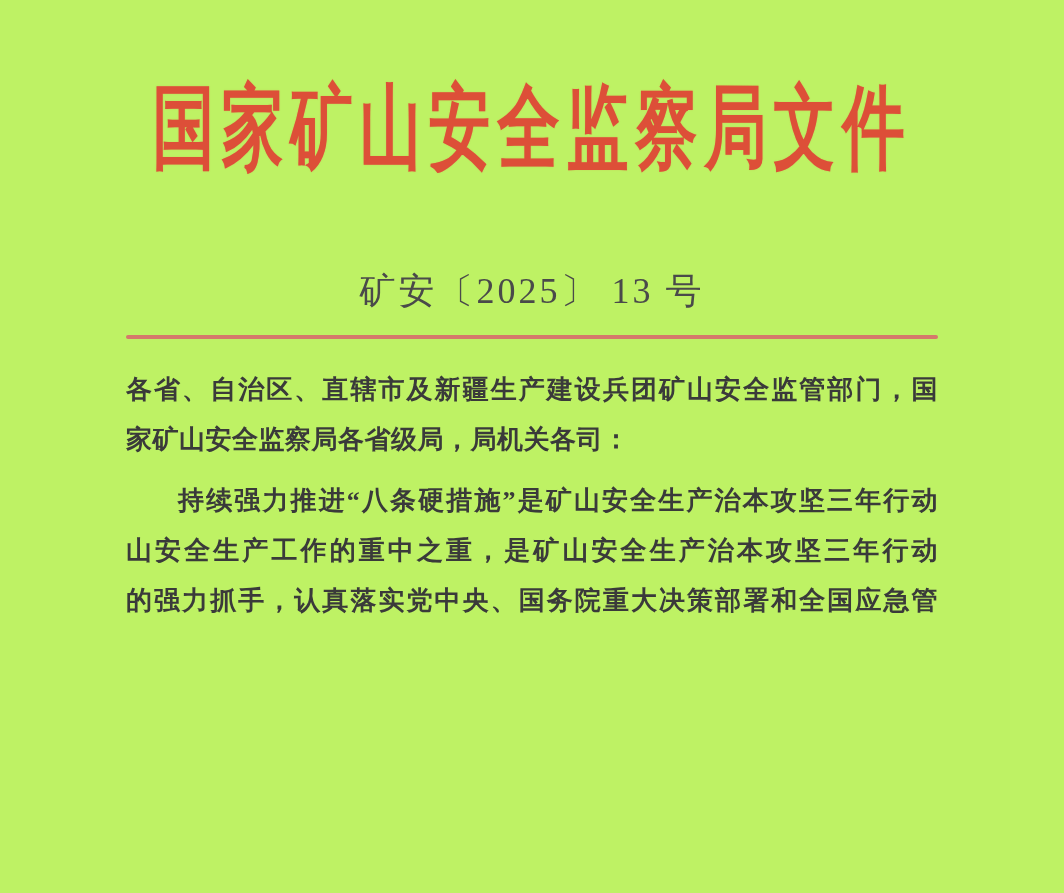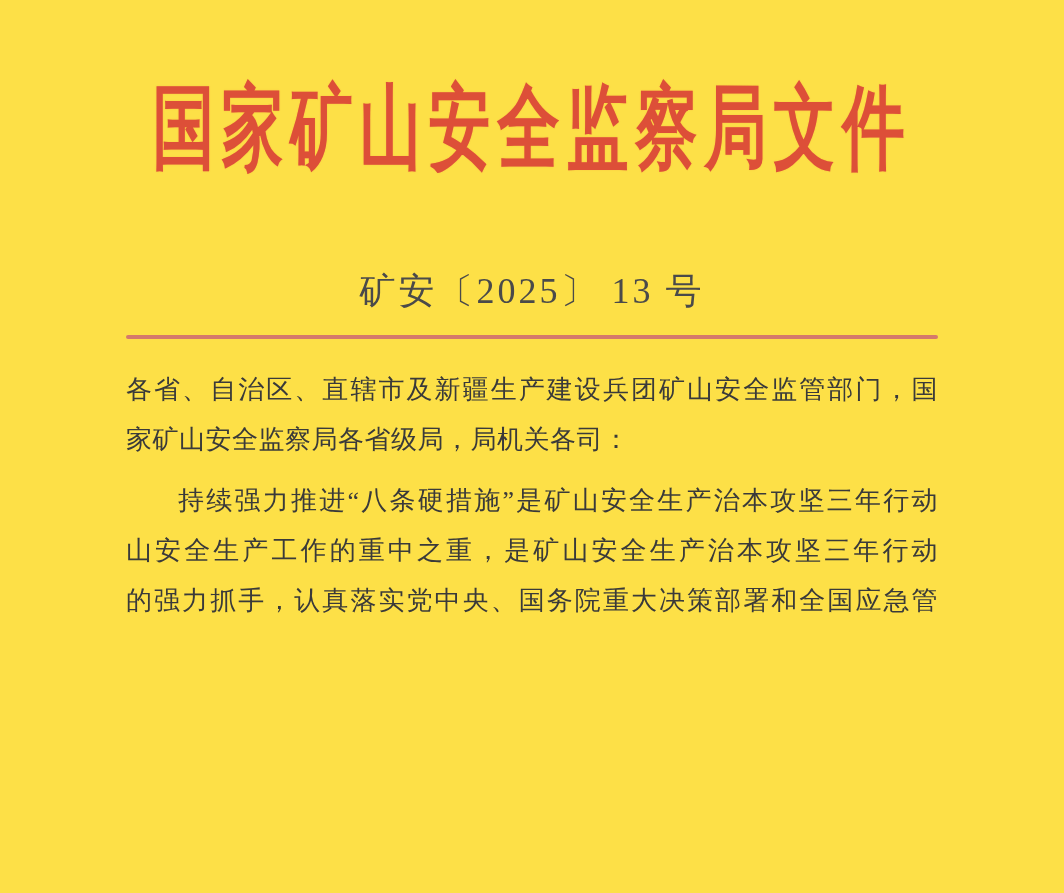--- a/index.html
+++ b/index.html
@@ -59,20 +59,21 @@
     font-size: 37px;
     line-height: 57px;
     letter-spacing: 1px;
     white-space: nowrap;
   }
   
   .body-text {
     width: 812px;
     margin: 26px auto 0 auto;
     color: #3a3a3a;
+    font-weight: bold;
   }
   .body-line {
     font-size: 26px;
     line-height: 50px;
     height: 50px;
     overflow: hidden;
     white-space: nowrap;
     text-align: left;
     letter-spacing: 0.5px;
   }
@@ -85,21 +86,21 @@
   .body-line.indent {
     text-indent: 52px;
   }
   .body-line.para-start {
     margin-top: 11px;
   }
 </style>
 </head>
 <body>
 
-<div class="page" style="background-color: #fde047;">
+<div class="page" style="background-color: #bef264;">
 
   <div class="header-wrap">
     <span class="header-title" style="color: rgb(221, 79, 56);">国家矿山安全监察局文件</span>
   </div>
 
   <div class="doc-number">矿安〔2025〕 13 号</div>
 
   <div class="red-rule" style="background-color: rgb(213, 121, 107);"></div>
 
 

